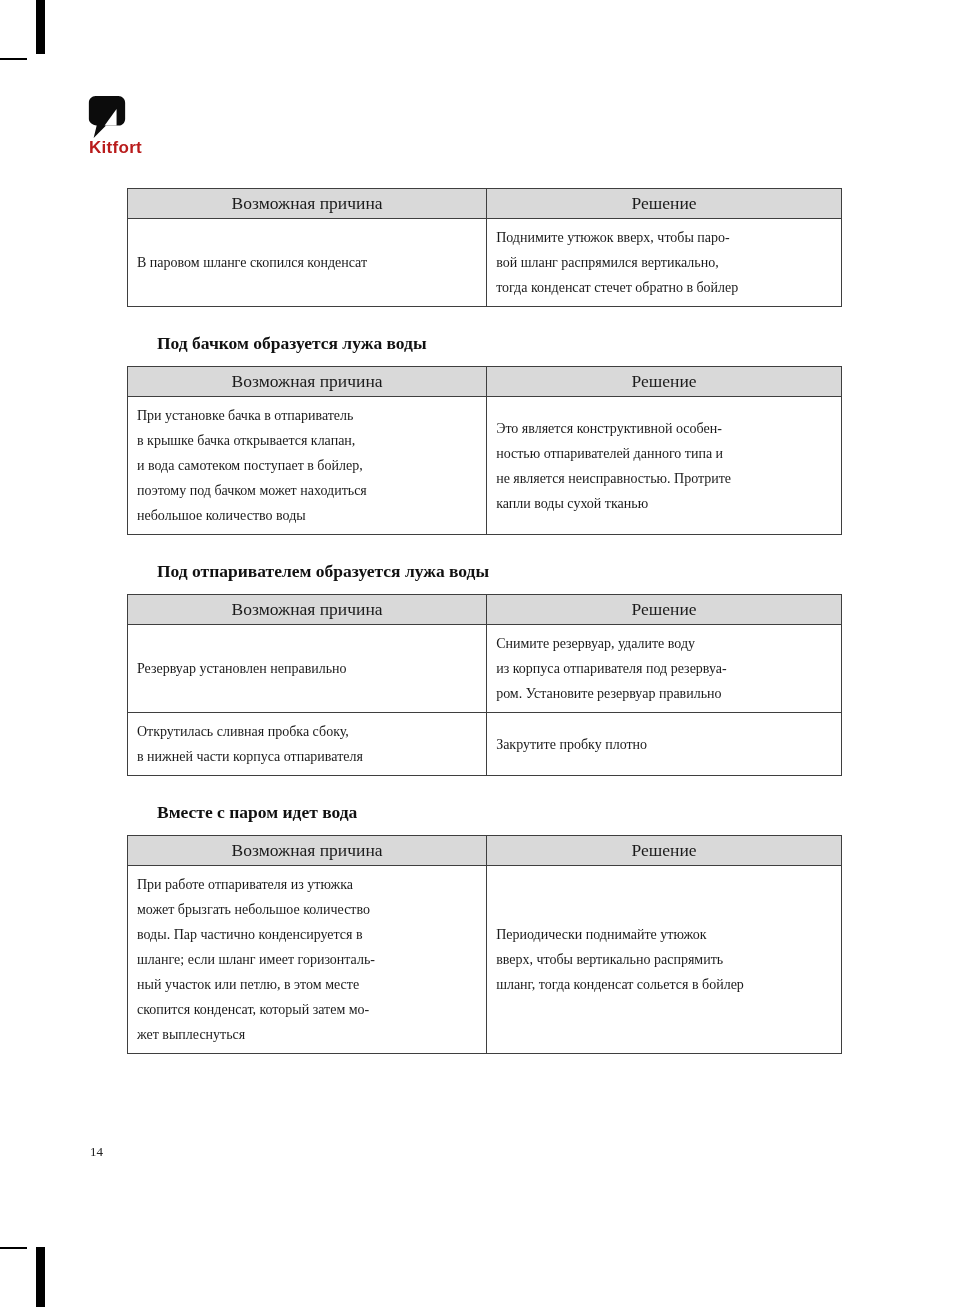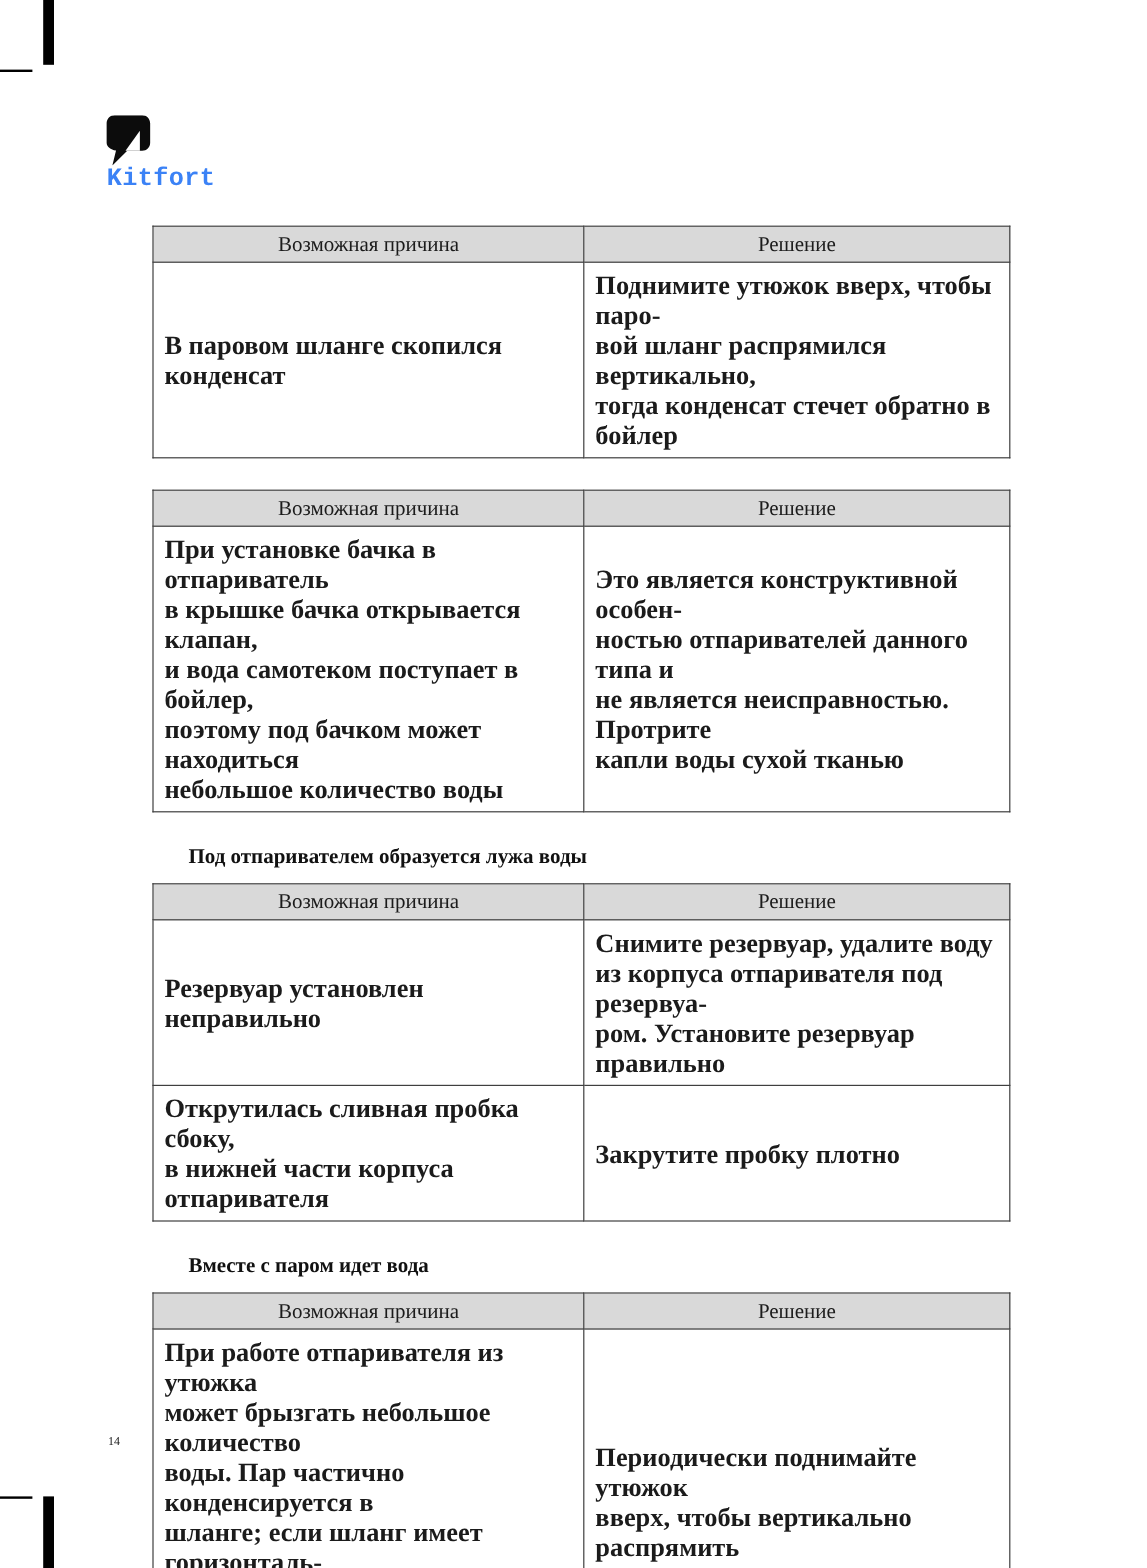--- a/index.html
+++ b/index.html
@@ -21,25 +21,25 @@
   
   .crop-bar-top    { position: absolute; left: 36px; top: 0;      width: 9px;  height: 54px; background: #000; }
   .crop-tick-top   { position: absolute; left: 0;    top: 58px;   width: 27px; height: 2px;  background: #000; }
   .crop-bar-bottom { position: absolute; left: 36px; bottom: 0;   width: 9px;  height: 60px; background: #000; }
   .crop-tick-bottom{ position: absolute; left: 0;    top: 1247px; width: 27px; height: 2px;  background: #000; }
 
   
   .brand { position: absolute; left: 88px; top: 96px; width: 120px; }
   .brand .logo-mark { display: block; }
   .brand .logo-text {
-    font-family: Liberation Mono, monospace;
+    font-family: Liberation Sans, sans-serif;
     font-weight: 700;
-    font-size: 21px;
+    font-size: 17px;
     letter-spacing: 0.3px;
-    color: #3b82f6;
+    color: #b91c1c;
     margin-top: 0px;
     margin-left: 1px;
   }
 
   
   main {
     position: absolute;
     left: 127px;
     top: 188px;
     width: 715px;
@@ -61,32 +61,31 @@
   th, td { border: 1px solid #3f3f3f; }
   th {
     background: #d9d9d9;
     font-weight: 400;
     font-size: 17.5px;
     line-height: 21px;
     text-align: center;
     padding: 4px 22px;
   }
   td {
-    font-size: 22px;
+    font-size: 14px;
     line-height: 25px;
     padding: 6px 10px 6px 9px;
     vertical-align: middle;
     white-space: pre-line;
-    font-weight: bold;
   }
   .page-number {
     position: absolute;
     left: 90px;
-    top: 1196px;
-    font-size: 10px;
+    top: 1144px;
+    font-size: 13px;
     color: #222;
   }
 </style>
 </head>
 <body>
 
 <div class="page">
 
   <div class="crop-bar-top"></div>
   <div class="crop-tick-top"></div>
@@ -120,20 +119,21 @@
             <td>В паровом шланге скопился конденсат</td>
             <td>Поднимите утюжок вверх, чтобы паро-
 вой шланг распрямился вертикально,
 тогда конденсат стечет обратно в бойлер</td>
           </tr>
         </tbody>
       </table>
     </section>
 
     <section class="section">
+      <h2 class="section-heading">Под бачком образуется лужа воды</h2>
       <table>
         <colgroup>
             <col style="width:50.3%">
             <col style="width:49.7%">
           </colgroup>
         <thead>
           <tr>
             <th>Возможная причина</th>
             <th>Решение</th>
           </tr>

